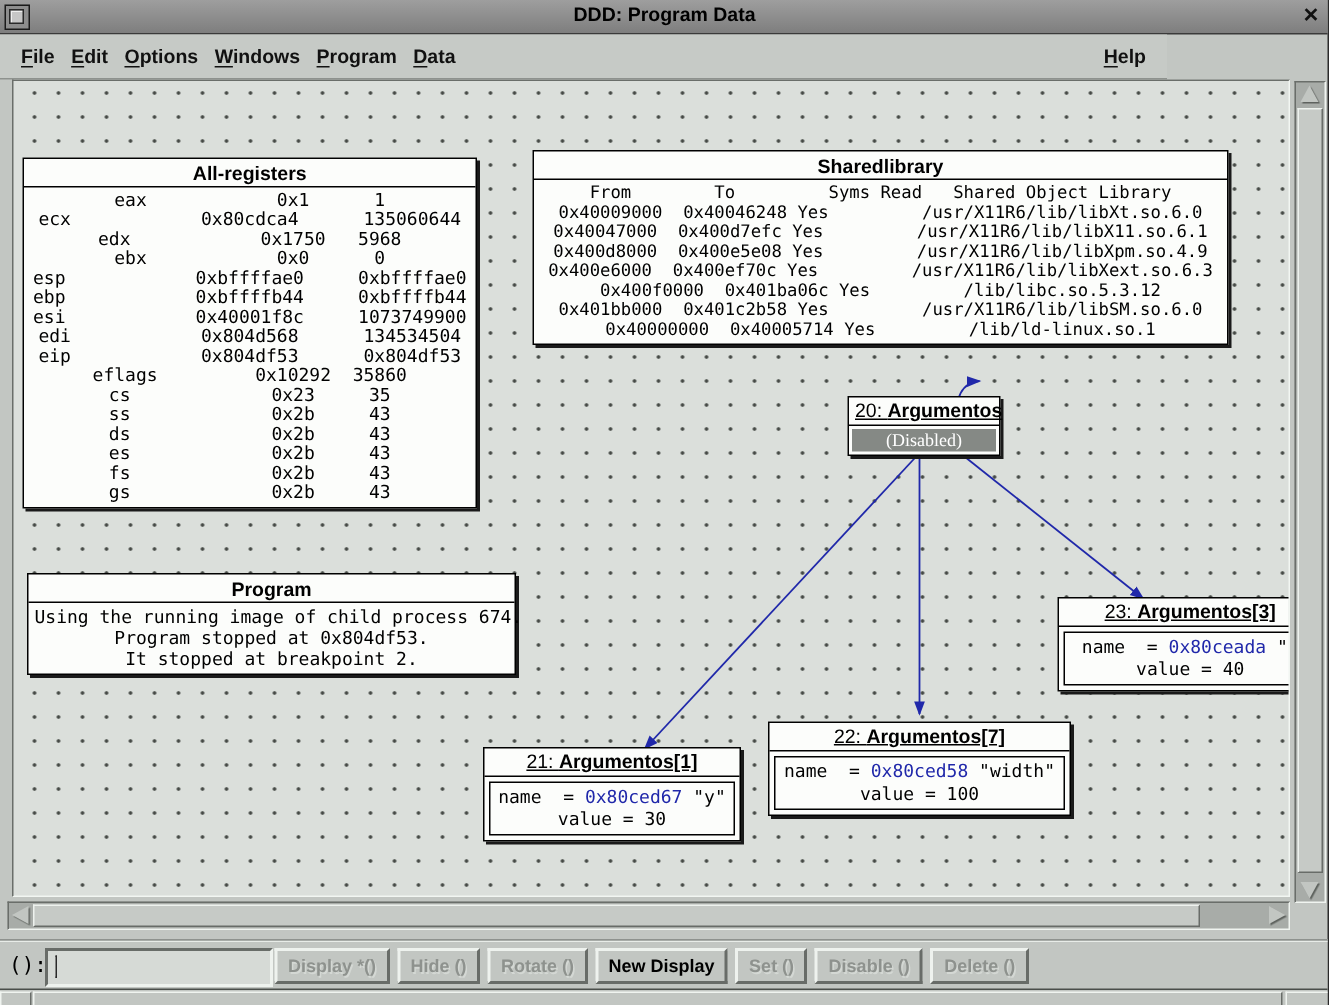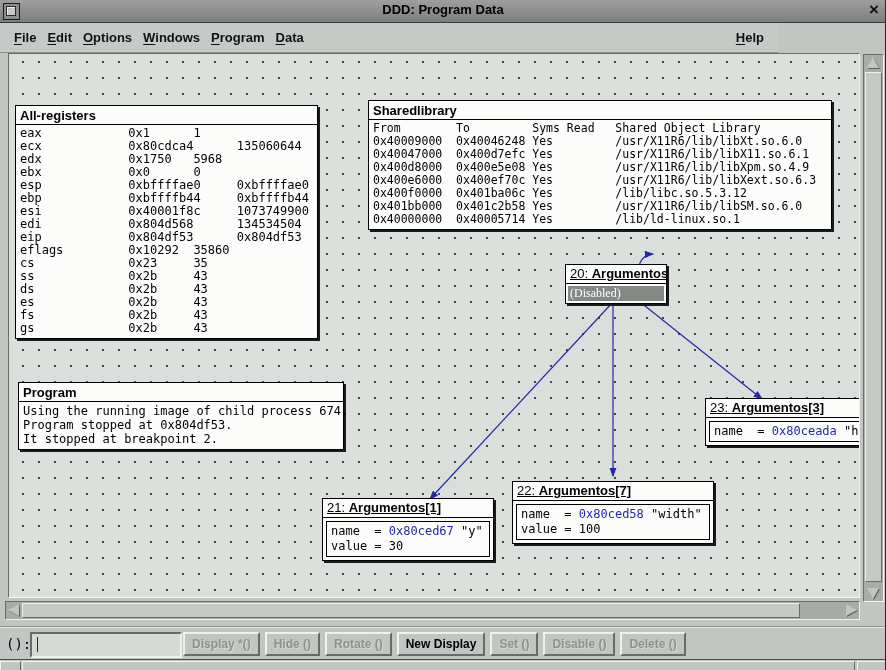--- a/index.html
+++ b/index.html
@@ -44,20 +44,21 @@
   .menu-help { margin-left:auto; padding-right:14px; }
   .mn { text-decoration:underline; text-underline-offset:2px; }
   
   .canvas {
     position:absolute; left:8px; top:53px; width:850px; height:543px;
     border:1px solid; border-color:#6a6e6a #f2f6f2 #f2f6f2 #6a6e6a;
     background-color:#dbdfdb;
     background-image:radial-gradient(#454945 0.9px, transparent 1.5px);
     background-size:16px 16px; background-position:6px 0px;
     overflow:hidden;
+    text-align:center;
   }
   .arrows { position:absolute; left:0; top:0; width:850px; height:543px; z-index:1; }
   .dbox, .node {
     position:absolute; z-index:2; background:#fcfdfb;
     border:1px solid #000; box-shadow:2px 2px 0 #1a1a1a;
   }
   .dbox-title {
     font-weight:bold; font-size:13px; padding:2px 4px 1px 4px;
     border-bottom:1px solid #000; color:#000;
   }
@@ -80,21 +81,21 @@
   .node-vals {
     margin:3px; border:1px solid #000; padding:2px 4px; background:#fcfdfb;
   }
   .nv-line { font-family:"DejaVu Sans Mono", monospace; font-size:12px; line-height:15px; white-space:pre; color:#000; }
   .ptr { color:#2028aa; }
   .n20 { left:556px; top:210px; width:100px; }
   .n21 { left:313px; top:444px; width:170px; }
   .n22 { left:503px; top:427px; width:200px; }
   .n23 { left:696px; top:344px; width:175px; }
   .regs  { left:6px;   top:51px;  width:301px; }
-  .shlib { left:359px; top:46px;  width:462px; }
+  .shlib { left:346px; top:46px;  width:462px; }
   .prog  { left:9px;   top:328px; width:324px; }
   
   .vscroll {
     position:absolute; left:863px; top:54px; width:19px; height:546px;
     background:#a8aca8; border:1px solid; border-color:#6a6e6a #f0f4f0 #f0f4f0 #6a6e6a;
   }
   .hscroll {
     position:absolute; left:5px; top:601px; width:853px; height:17px;
     background:#a8aca8; border:1px solid; border-color:#6a6e6a #f0f4f0 #f0f4f0 #6a6e6a;
   }
@@ -243,20 +244,21 @@
       <div class="node-vals">
         <div class="nv-line"><span>name  = </span><span class="ptr">0x80ced58</span><span> "width"</span></div>
         <div class="nv-line">value = 100</div>
       </div>
     </div>
 
     <div class="node n23">
       <div class="node-title"><u><span>23: </span><span class="nname">Argumentos[3]</span></u></div>
       <div class="node-vals">
         <div class="nv-line"><span>name  = </span><span class="ptr">0x80ceada</span><span> "h</span></div>
+        <div class="nv-line">value = 40</div>
       </div>
     </div>
 
   </div>
 
   <div class="vscroll">
     <div class="tri tri-up"></div>
     <div class="thumb vthumb"></div>
     <div class="tri tri-down"></div>
   </div>

